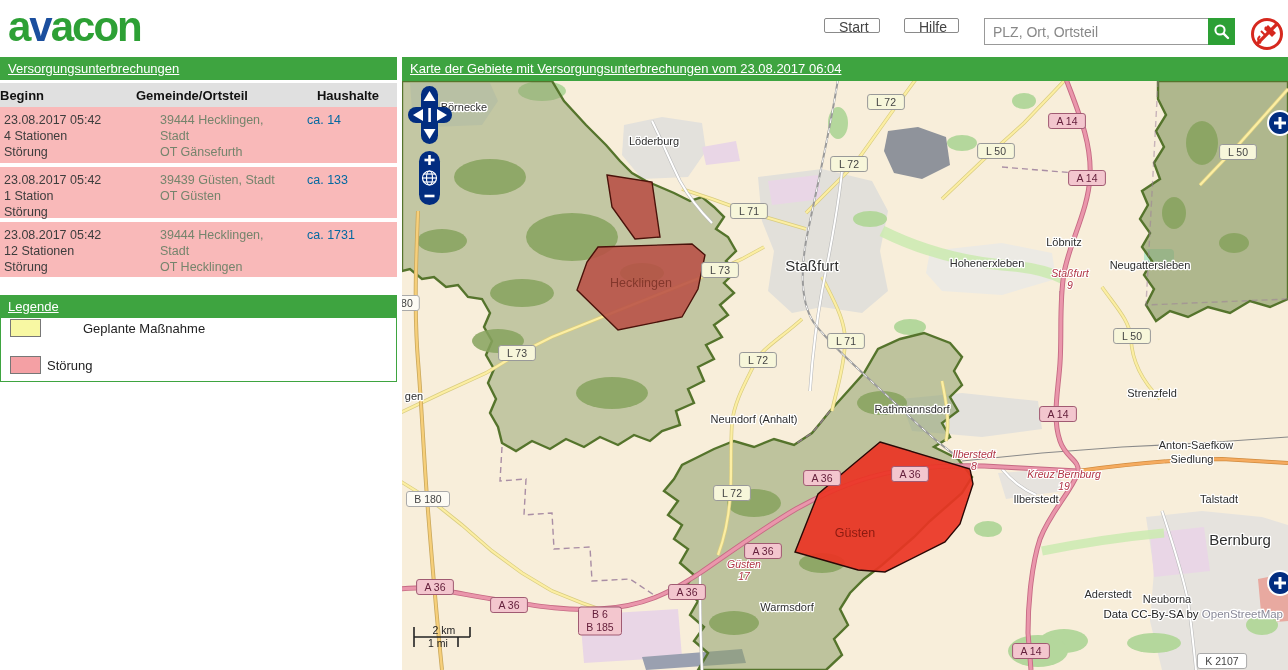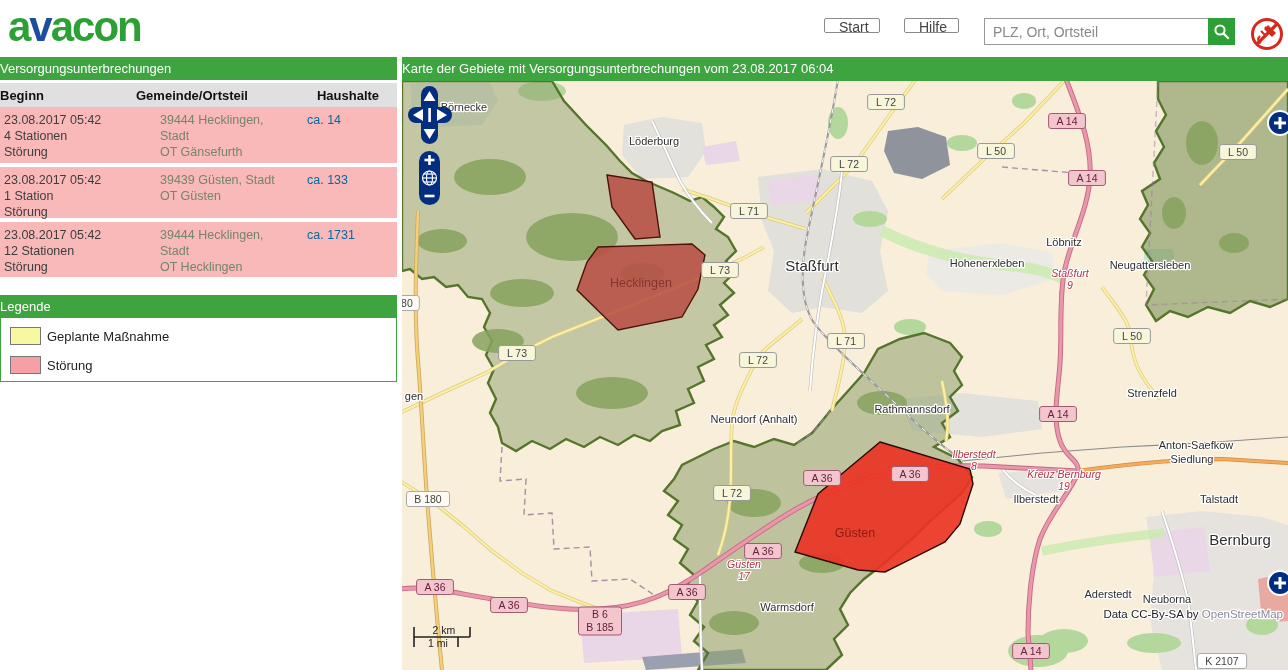--- a/index.html
+++ b/index.html
@@ -15,40 +15,40 @@
   .btn.start{left:824px;width:56px;}
   .btn.hilfe{left:904px;width:55px;}
   .search{position:absolute;left:984px;top:18px;width:215px;height:25px;border:1px solid #999;
           font-size:14px;color:#444;padding:0 0 0 8px;outline:none;}
   .search::placeholder{color:#888;}
   .searchbtn{position:absolute;left:1208px;top:18px;width:27px;height:27px;background:#2da035;border:1px solid #2da035;
              display:flex;align-items:center;justify-content:center;cursor:pointer;padding:0;}
   .outage-ic{position:absolute;left:1248px;top:15px;width:38px;height:38px;}
 
   
-  .greenbar{position:absolute;background:#3ea440;color:#fff;font-size:13px;line-height:23px;padding-left:0;box-sizing:border-box;}
+  .greenbar{position:absolute;background:#3ea440;color:#fff;font-size:13px;line-height:23px;padding-left:8px;box-sizing:border-box;text-decoration:underline;}
   #bar-outages{left:0;top:57px;width:397px;height:23px;}
   #bar-map{left:402px;top:57px;width:889px;height:24px;}
   #bar-legend{left:0;top:295px;width:397px;height:23px;}
 
   .thead{position:absolute;left:0;top:83px;width:397px;height:24px;background:#e0e0e0;
          display:grid;grid-template-columns:136px 1fr 90px;align-items:center;font-size:13px;font-weight:bold;color:#111;}
   .thead .c1{padding-left:0;} .thead .c3{text-align:center;padding-right:8px;}
 
   .orow{position:absolute;left:0;width:397px;background:#f9b9b9;display:grid;grid-template-columns:136px 1fr 90px;
         font-size:12.5px;line-height:16px;padding-top:5px;box-sizing:border-box;gap:24px;}
   .orow .c1{padding-left:4px;color:#3d3d3d;}
   .orow .c2{color:#75846c;}
   .orow .c3{padding-right:14px;color:#0369a1;}
   #row0{top:107px;height:56px;} #row1{top:167px;height:51px;} #row2{top:222px;height:55px;}
 
   .legendbox{position:absolute;left:0;top:318px;width:395px;height:63px;border:1px solid #3ea440;border-top:none;background:#fff;}
   .litem{position:absolute;left:9px;display:flex;align-items:center;font-size:13px;color:#222;}
   .litem .sw{width:31px;height:18px;border:1px solid #777;margin-right:6px;box-sizing:border-box;}
-  #li0{top:9px;} #li1{top:38px;}
+  #li0{top:1px;gap:36px;} #li1{top:38px;}
 
   
   #mapwrap{position:absolute;left:402px;top:81px;width:886px;height:589px;background:#f8eeda;overflow:hidden;}
   svg text{font-family:"Liberation Sans",sans-serif;}
 </style>
 </head>
 <body>
 <div id="app">
 
   <div class="topbar">

